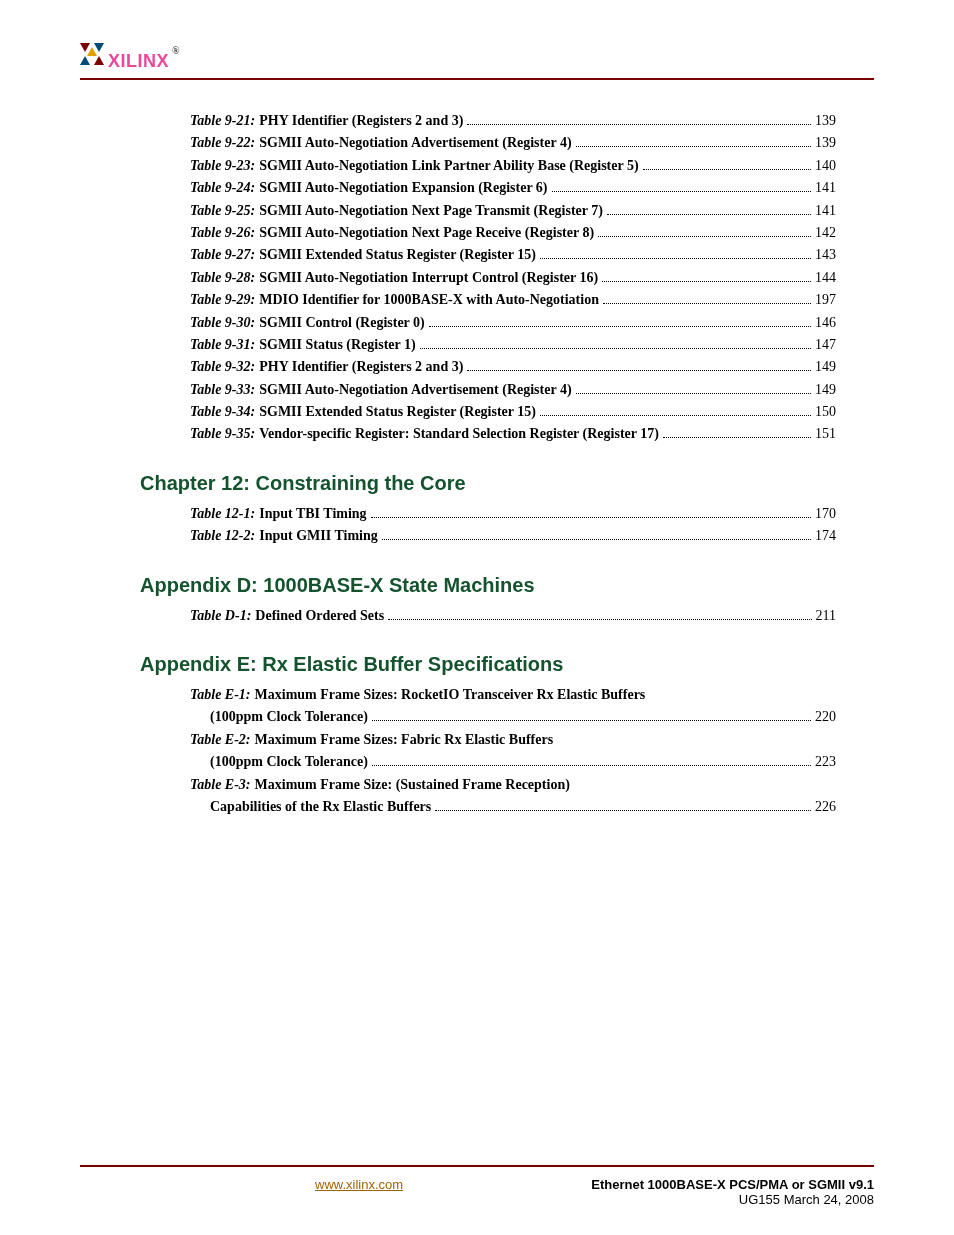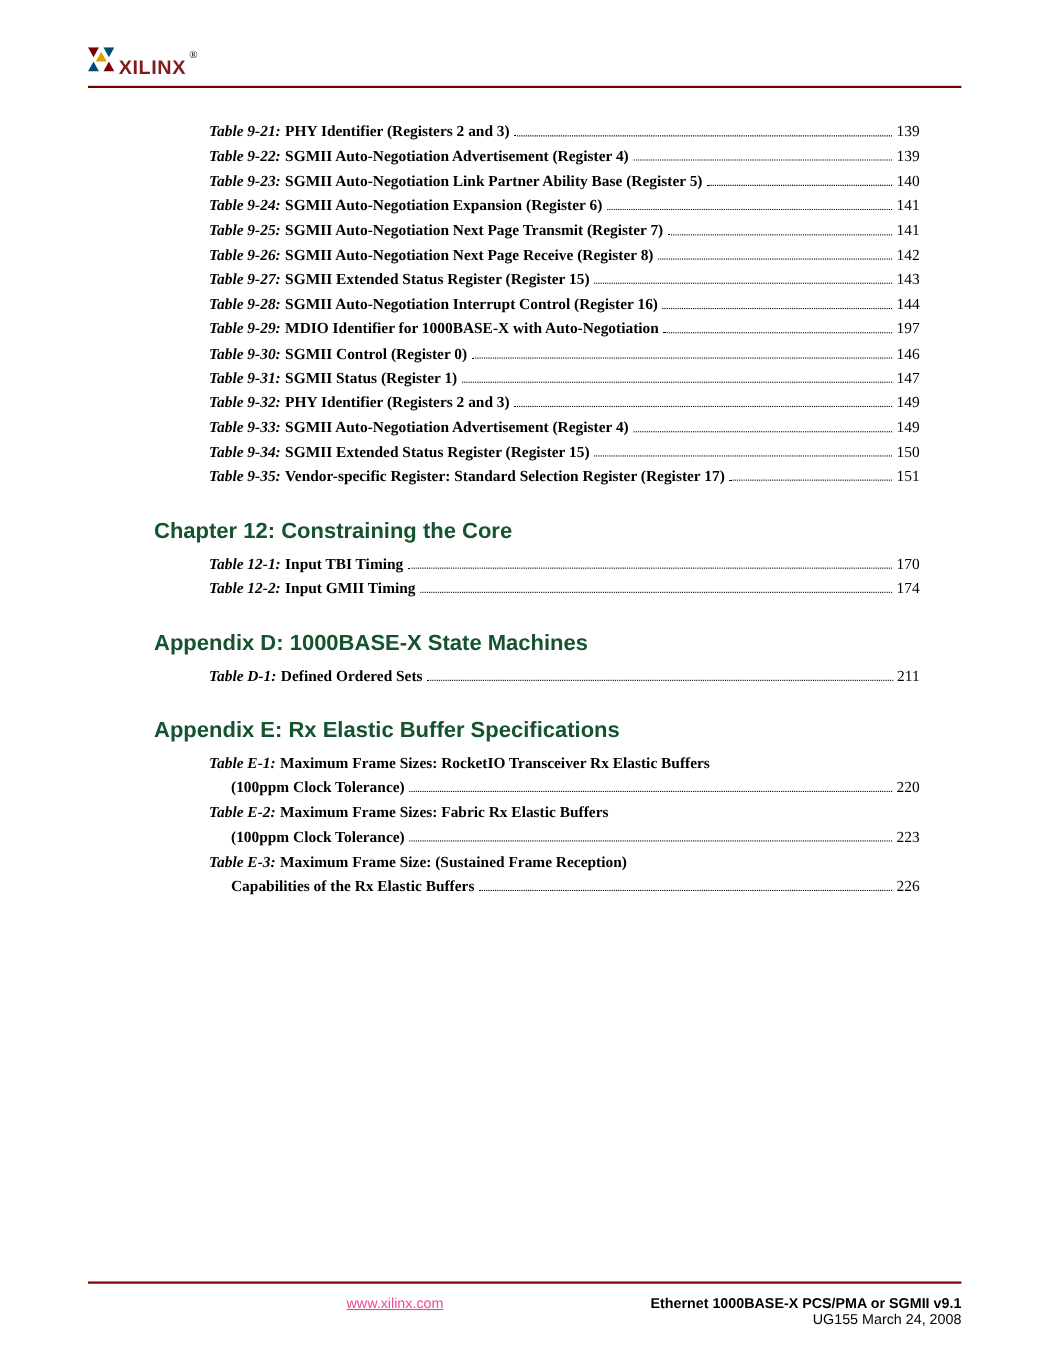--- a/index.html
+++ b/index.html
@@ -19,21 +19,21 @@
   .logo-row {
     display: flex;
     align-items: center;
     gap: 4px;
     margin-bottom: 6px;
   }
   .logo-text {
     font-family: Arial, Helvetica, sans-serif;
     font-weight: bold;
     font-size: 18px;
-    color: #7f1d1d;
+    color: #ec4899;
     letter-spacing: 0.5px;
     margin-top: 11px;
   }
   .logo-r {
     font-size: 10px;
     position: relative;
     top: -6px;
     left: -1px;
   }
   hr.top-rule {
@@ -96,21 +96,21 @@
     border-top: 2px solid #7a0000;
     margin: 0 0 10px 0;
   }
   .footer-row {
     display: flex;
     justify-content: space-between;
     font-family: Arial, Helvetica, sans-serif;
     font-size: 13px;
   }
   .footer-link {
-    color: #ec4899;
+    color: #a16207;
     margin-left: 235px;
   }
   .footer-right {
     text-align: right;
   }
   .footer-title {
     font-weight: bold;
   }
 </style>
 </head>

